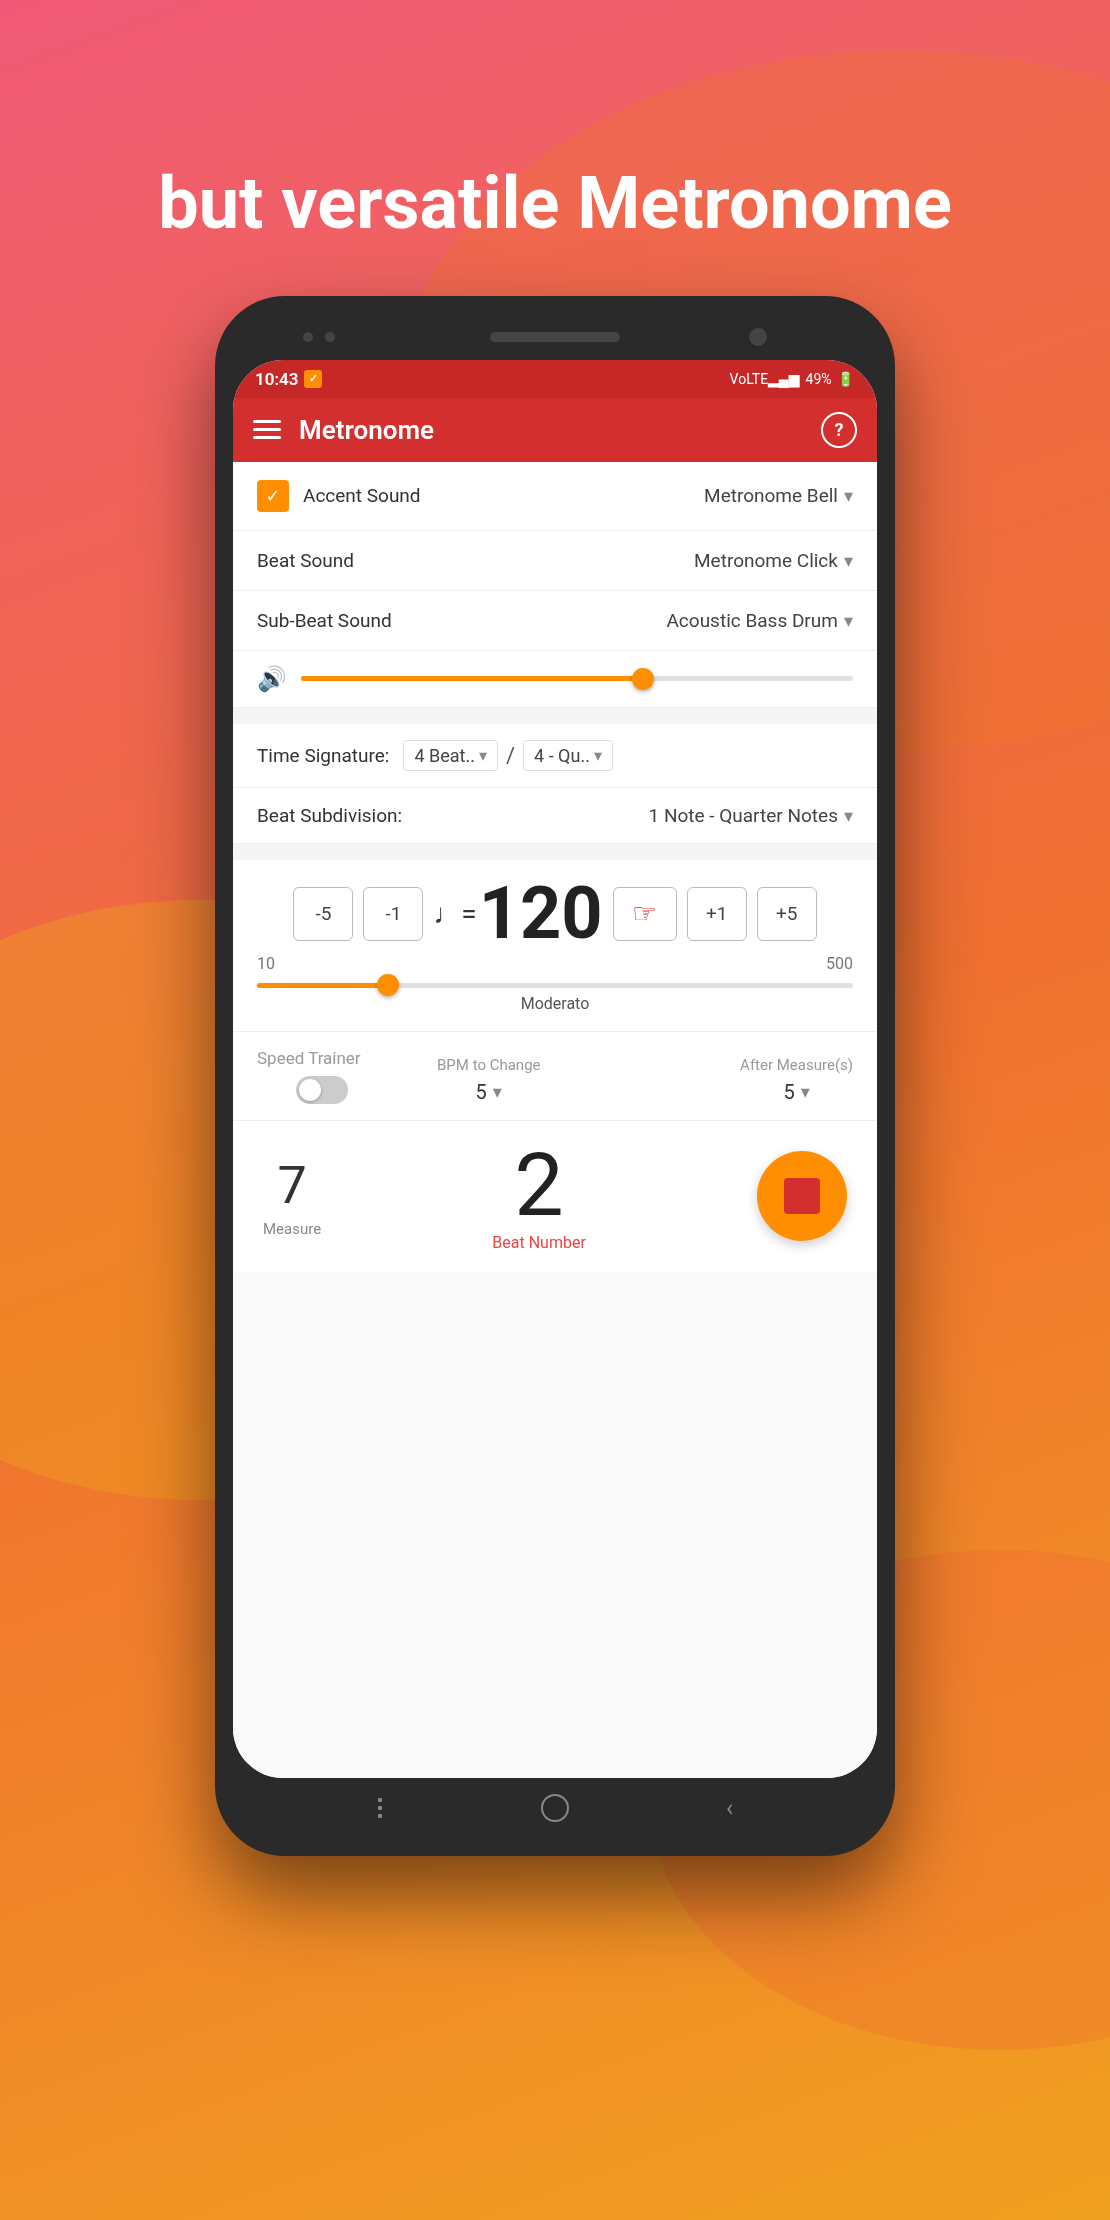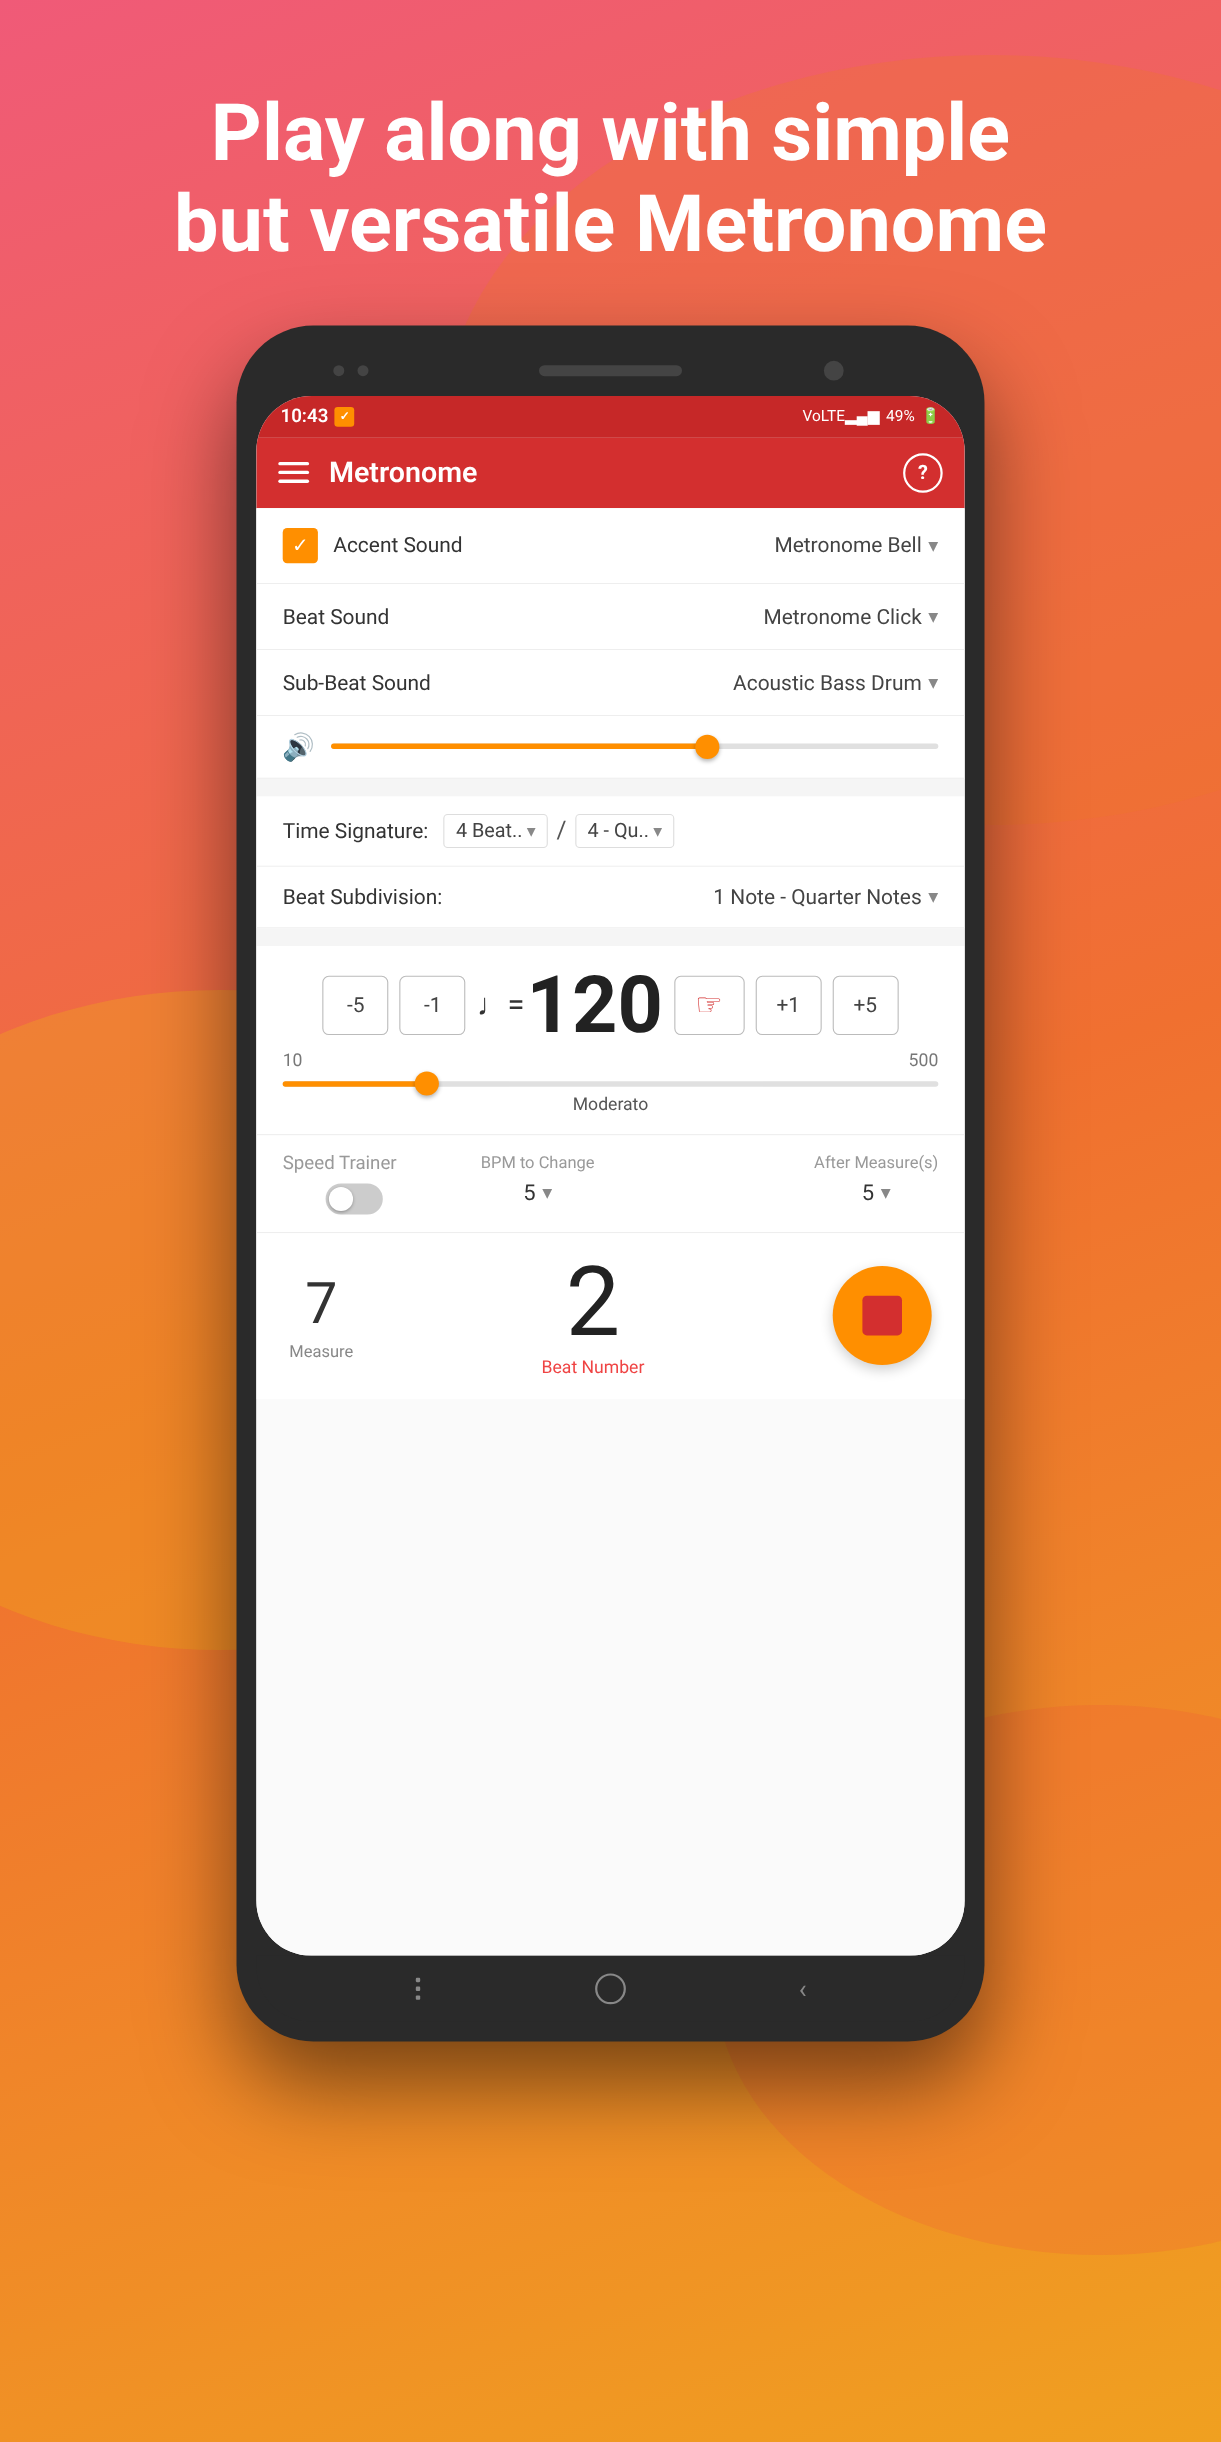--- a/index.html
+++ b/index.html
@@ -413,21 +413,21 @@
       width: 22px;
       height: 22px;
       background: #ff8f00;
       border-radius: 50%;
       box-shadow: 0 2px 4px rgba(0,0,0,0.3);
     }
 
     
     .speed-trainer-row {
       display: flex;
-      align-items: flex-start;
+      align-items: flex-end;
       padding: 16px 24px;
       background: white;
       border-top: 1px solid #eee;
       gap: 20px;
     }
     .speed-trainer-label {
       color: #999;
       font-size: 17px;
       min-width: 130px;
     }
@@ -577,21 +577,21 @@
 
 <div class="bg-curves">
   <svg viewBox="0 0 1110 2220" xmlns="http://www.w3.org/2000/svg">
     <ellipse cx="900" cy="400" rx="500" ry="350" fill="rgba(240,120,40,0.3)"></ellipse>
     <ellipse cx="200" cy="1200" rx="400" ry="300" fill="rgba(240,180,20,0.3)"></ellipse>
     <ellipse cx="1000" cy="1800" rx="350" ry="250" fill="rgba(240,80,60,0.2)"></ellipse>
   </svg>
 </div>
 
 <div class="headline">
-  <span>Play along with simple</span><br>
+  <br>
   <span>but versatile Metronome</span>
 </div>
 
 <div class="phone-shell">
   <div class="phone-top-bar">
     <div class="phone-dots-left">
       <div class="phone-dot"></div>
       <div class="phone-dot"></div>
     </div>
     <div class="phone-speaker"></div>

